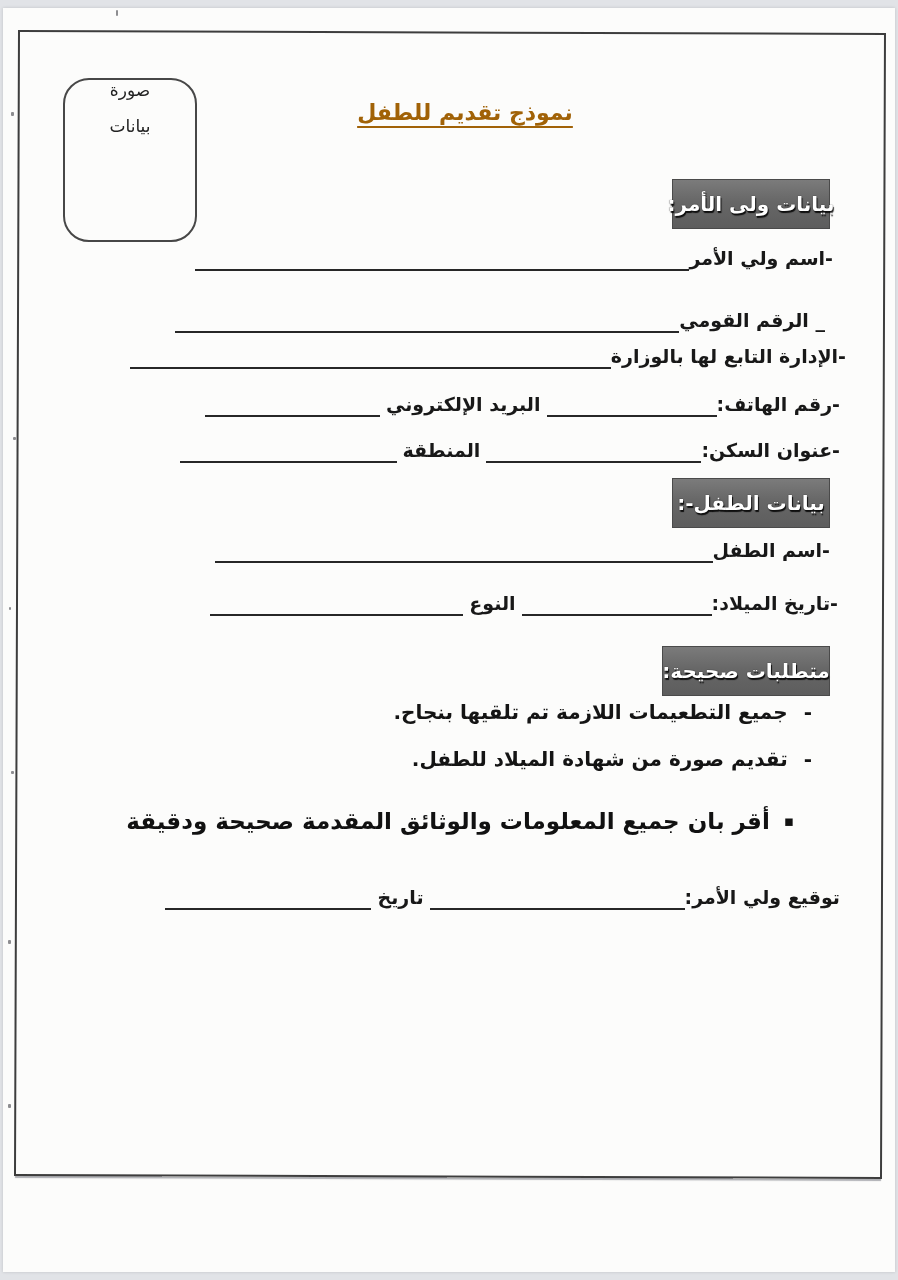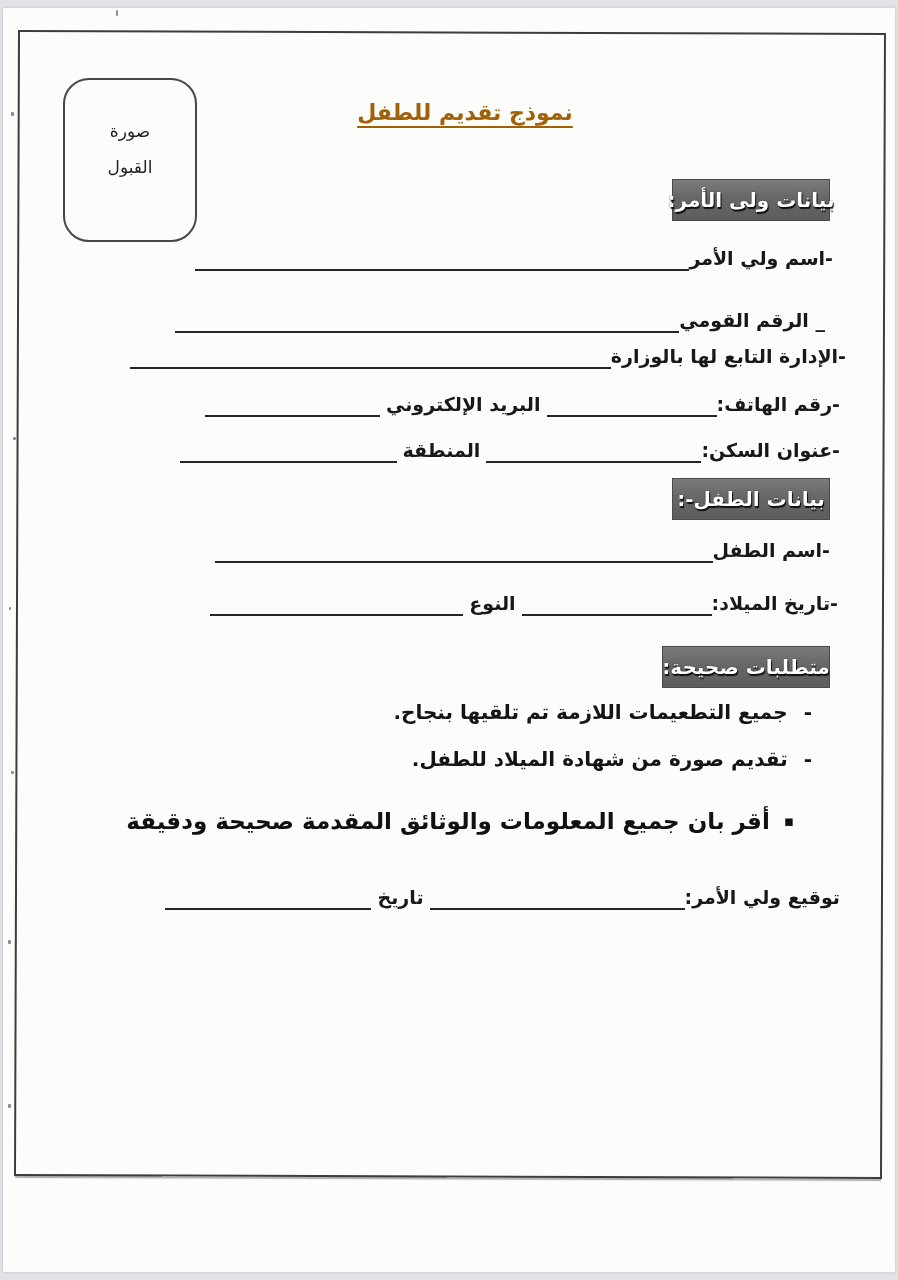--- a/index.html
+++ b/index.html
@@ -20,33 +20,33 @@
     position:absolute;left:18px;top:30px;width:868px;height:1146px;
     border:2px solid #3d3d3d;box-sizing:border-box;
     transform:rotate(.2deg);transform-origin:top left;
     box-shadow:0 3px 1px -1px rgba(110,112,120,.55);
     background:transparent;
   }
   
   .photo-box{
     position:absolute;left:63px;top:78px;width:134px;height:164px;
     border:2px solid #474747;border-radius:26px;
-    display:flex;flex-direction:column;align-items:center;justify-content:center;
+    display:flex;flex-direction:column;align-items:center;justify-content:flex-start;
     gap:16px;padding-bottom:22px;box-sizing:border-box;
     font-size:17px;color:#222;
   }
   
   .doc-title{
     position:absolute;left:330px;top:100px;width:270px;
     text-align:center;font-size:22px;font-weight:700;color:#a16207;
     text-decoration:underline;text-decoration-thickness:2px;text-underline-offset:6px;
   }
   
   .sec-header{
-    position:absolute;height:42px;box-sizing:border-box;
+    position:absolute;height:50px;box-sizing:border-box;
     background:linear-gradient(180deg,#7b7b7b 0%,#676767 45%,#5d5d5d 100%);
     border:1px solid #4a4a4a;
     color:#ffffff;font-size:20px;font-weight:700;
     display:flex;align-items:center;justify-content:center;
     text-shadow:1px 2px 1px rgba(0,0,0,.85),0 0 1px #000;
     letter-spacing:.5px;white-space:nowrap;
   }
   .sec-header.h1{right:68px;top:179px;width:158px;}
   .sec-header.h2{right:68px;top:478px;width:158px;}
   .sec-header.h3{right:68px;top:646px;width:168px;}
@@ -105,21 +105,21 @@
   <div class="artifact af1"></div>
   <div class="artifact af2"></div>
   <div class="artifact af3"></div>
   <div class="artifact af4"></div>
   <div class="artifact af5"></div>
   <div class="artifact af6"></div>
   <div class="artifact af7"></div>
 
   <div class="photo-box">
     <span>صورة</span>
-    <span>القبول</span>
+    <span>بيانات</span>
   </div>
 
   <div class="doc-title">نموذج تقديم للطفل</div>
 
   <div class="sec-header h1">بيانات ولى الأمر:</div>
 
   <div class="field-row r1">
     <span class="lbl">-اسم ولي الأمر</span>
     <span class="blank grow"></span>
   </div>

